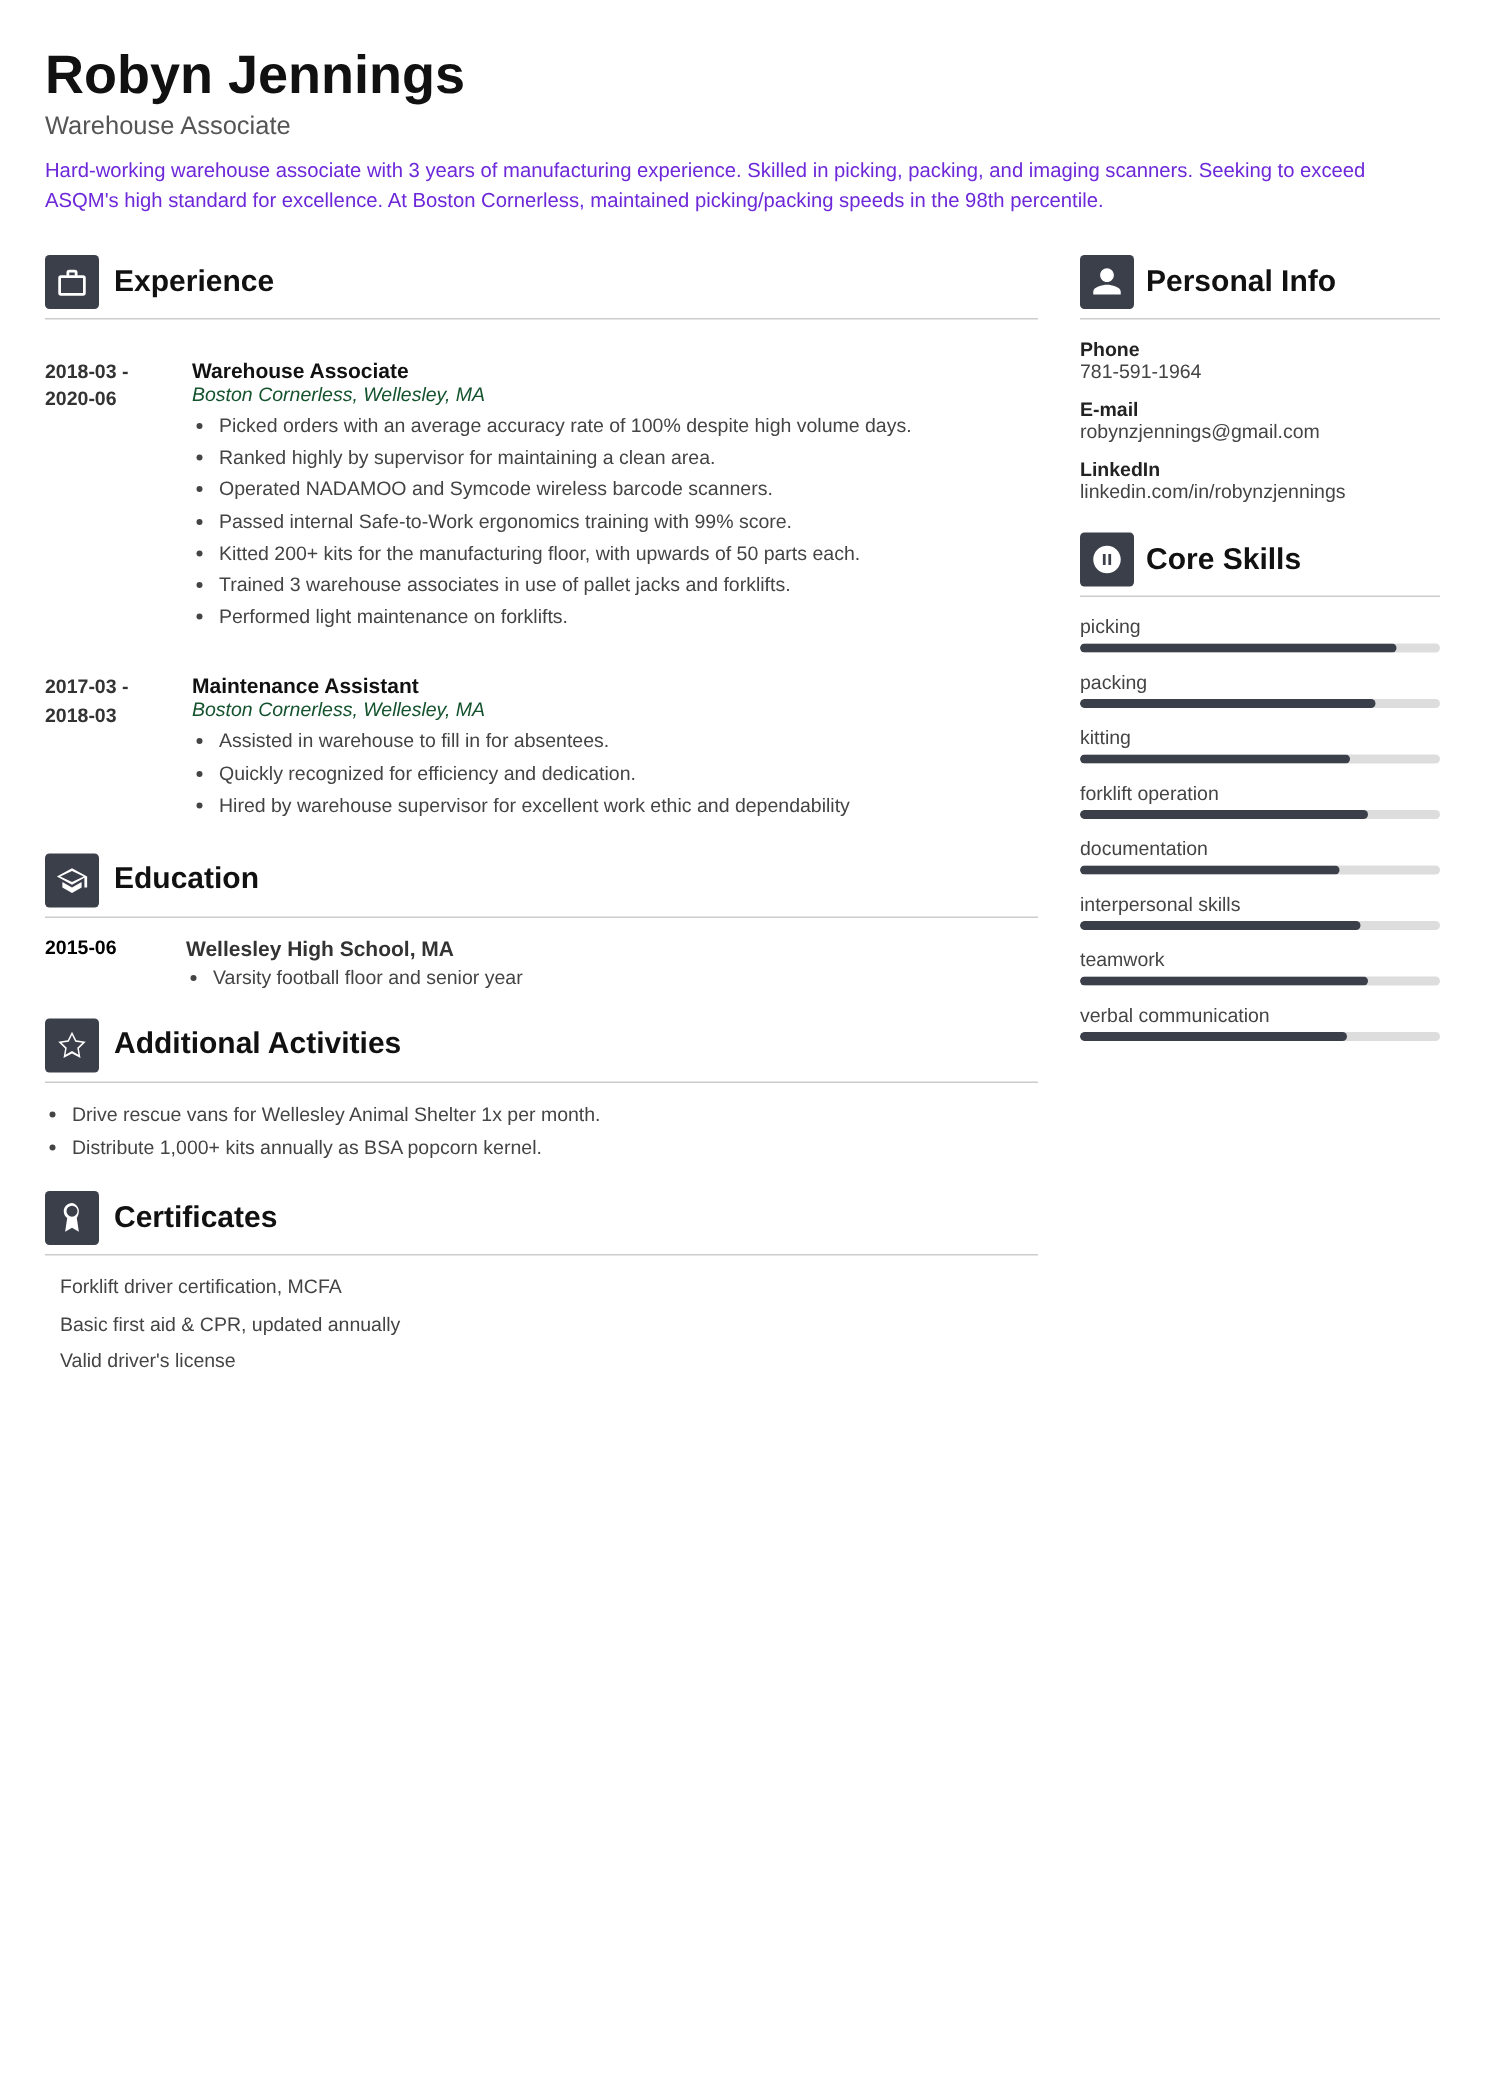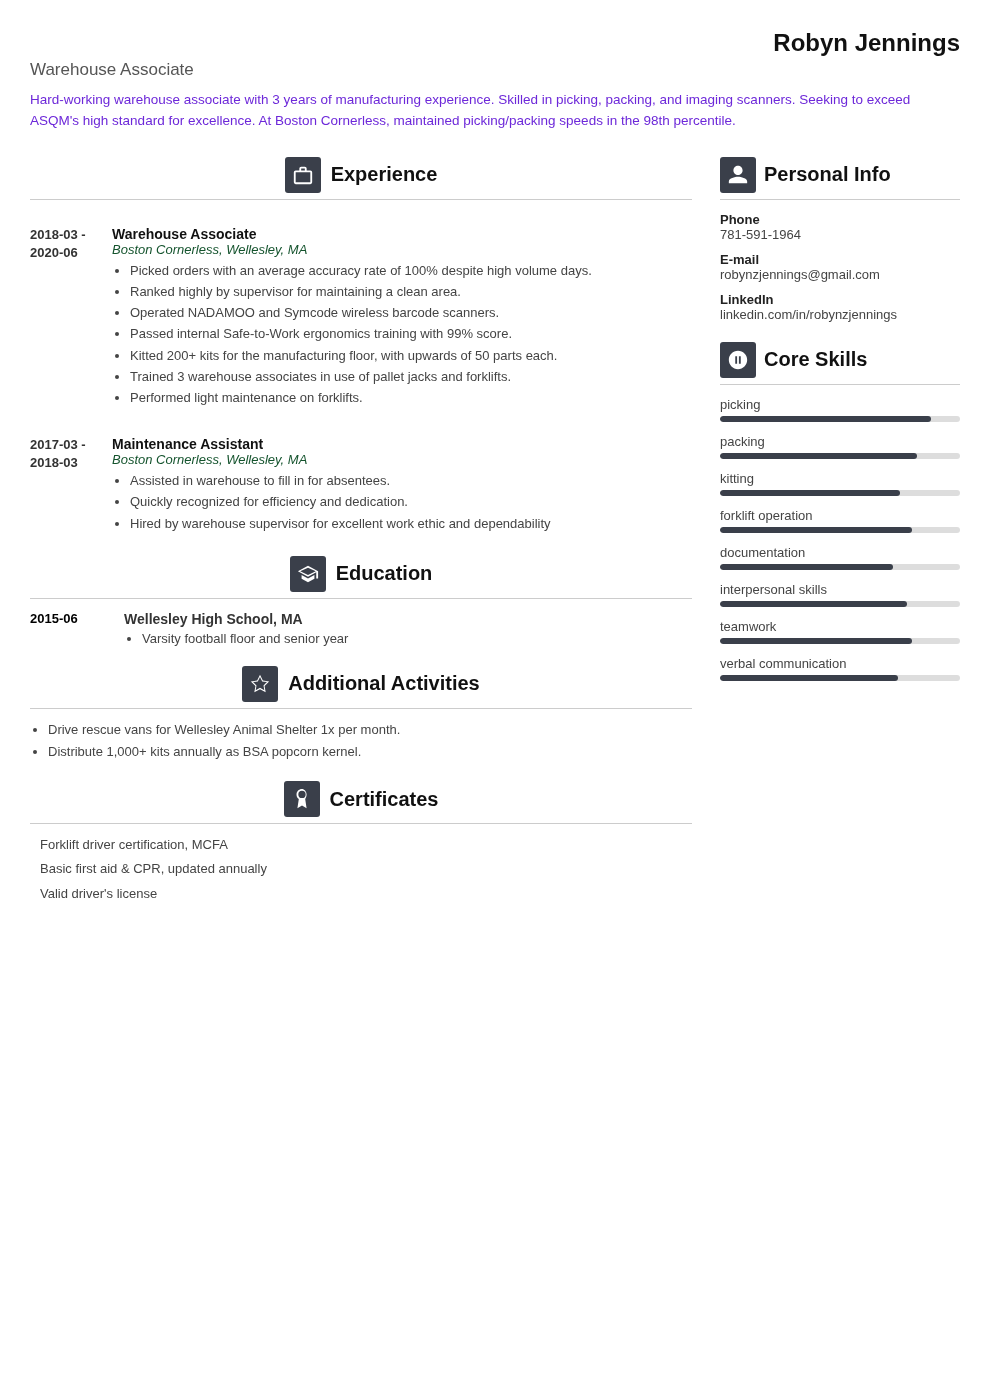--- a/index.html
+++ b/index.html
@@ -13,25 +13,24 @@
     }
     .resume-container {
       display: flex;
       flex-direction: column;
       padding: 30px 30px 30px 30px;
     }
     .header {
       margin-bottom: 16px;
     }
     .header h1 {
-      font-size: 24px;
+      font-size: 36px;
       font-weight: 900;
       color: #111;
       line-height: 1.1;
-      text-align: right;
     }
     .header .job-title {
       font-size: 17px;
       color: #555;
       margin-top: 4px;
       margin-bottom: 10px;
     }
     .header .summary {
       font-size: 13.5px;
       color: #6d28d9;
@@ -51,21 +50,20 @@
       flex-shrink: 0;
     }
     .section {
       margin-bottom: 20px;
     }
     .section-header {
       display: flex;
       align-items: center;
       gap: 10px;
       margin-bottom: 6px;
-      justify-content: center;
     }
     .section-header h2 {
       font-size: 20px;
       font-weight: 700;
       color: #111;
     }
     .section-divider {
       border: none;
       border-top: 1.5px solid #ccc;
       margin-bottom: 12px;
@@ -80,21 +78,21 @@
       border-radius: 3px;
       flex-shrink: 0;
     }
     .section-icon svg {
       width: 22px;
       height: 22px;
       fill: #fff;
     }
     .experience-item {
       display: flex;
-      gap: 4px;
+      gap: 20px;
       margin-bottom: 18px;
       margin-top: 26px;
     }
     .exp-date {
       min-width: 78px;
       font-size: 13px;
       font-weight: 700;
       color: #333;
       line-height: 1.4;
     }

